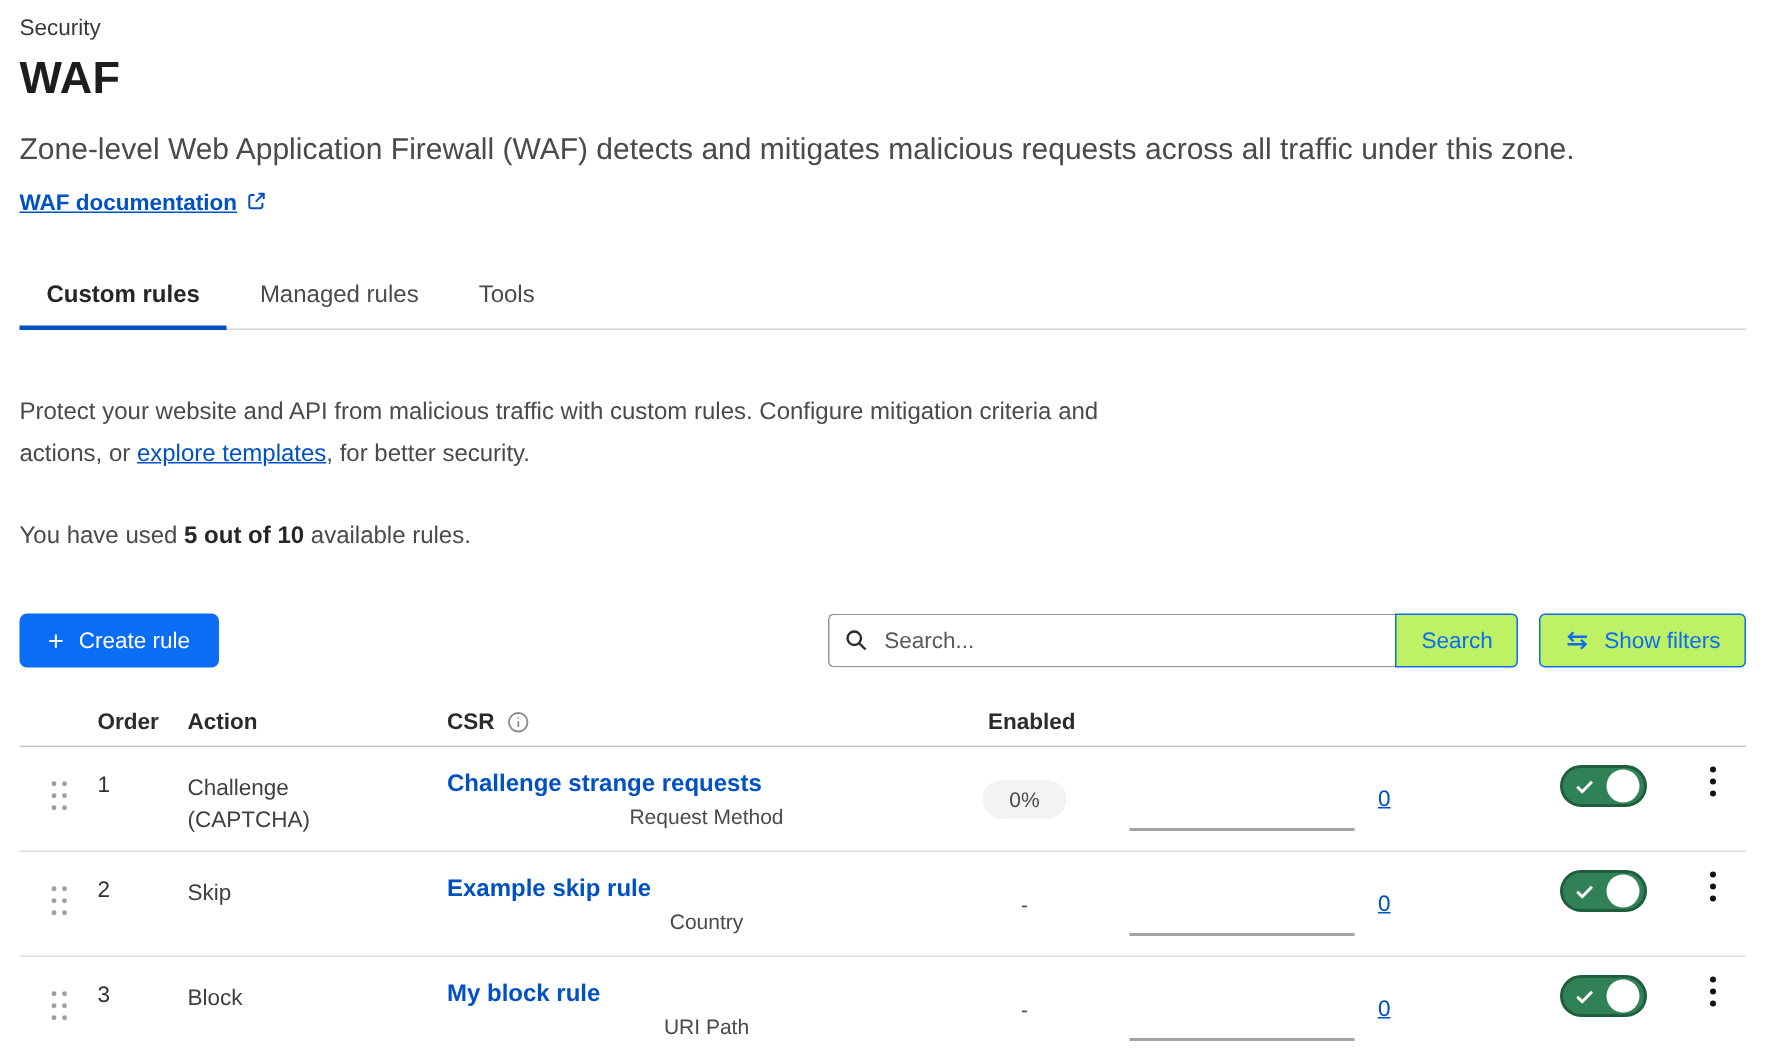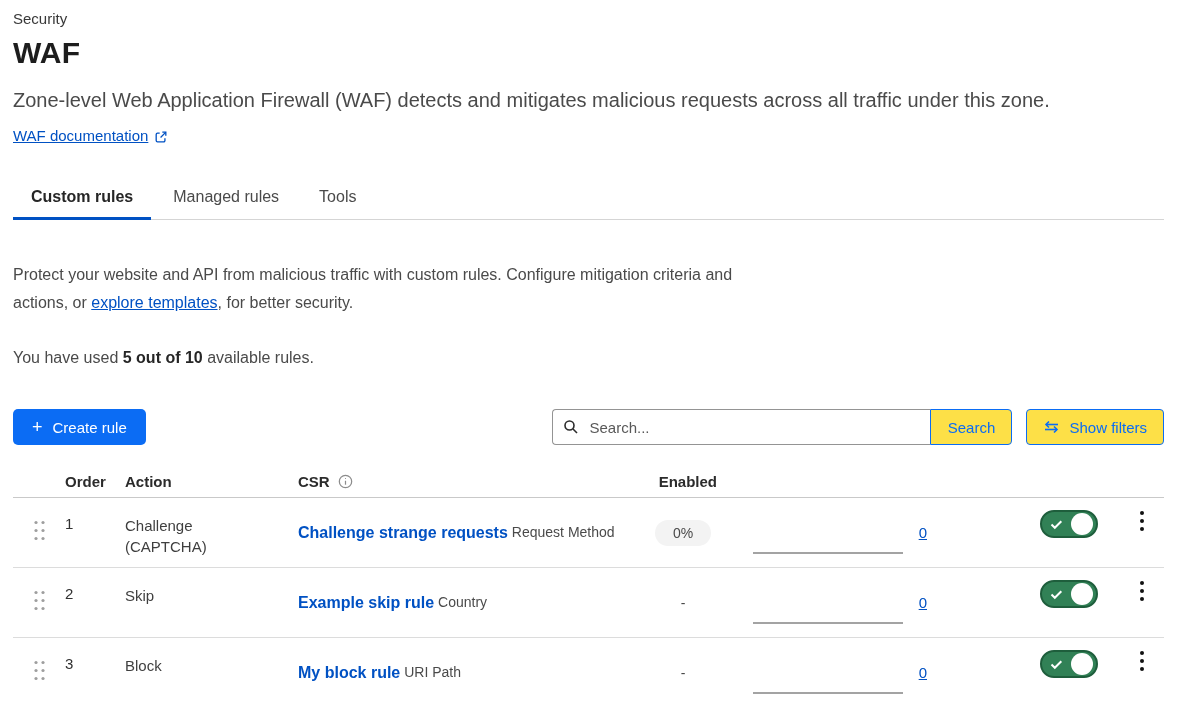--- a/index.html
+++ b/index.html
@@ -16,21 +16,21 @@
     width:1177px;height:707px;overflow:hidden;
     background:#fff;color:var(--text-dark);
     font-family:"Liberation Sans","DejaVu Sans",sans-serif;
   }
   .page{padding:10px 13px 11px 13px;}
 
   
   .breadcrumb{font-size:15px;color:#383838;}
   .page-title{font-size:30px;font-weight:700;color:#1d1d1d;margin-top:9px;letter-spacing:.2px;}
   .description{font-size:20px;color:var(--text-body);margin-top:19px;}
-  .doc-link-row{margin-top:15px;display:flex;align-items:flex-end;gap:6px;}
+  .doc-link-row{margin-top:15px;display:flex;align-items:flex-start;gap:6px;font-weight:bold;}
   a.link{color:var(--link);text-decoration:underline;cursor:pointer;}
   .doc-link-row a{font-size:15px;}
   .ext-icon{display:inline-flex;color:var(--link);}
 
   
   .tabs{margin-top:36px;display:flex;gap:4px;border-bottom:1px solid #d5d5d5;}
   .tab{position:relative;padding:8px 18px 13px 18px;font-size:16px;color:var(--text-body);cursor:pointer;white-space:nowrap;}
   .tab.active{color:#262626;font-weight:700;}
   .tab.active::after{content:"";position:absolute;left:0;right:0;bottom:-1px;height:3px;background:var(--link);}
 
@@ -52,40 +52,40 @@
   .search-box{position:relative;}
   .search-box input{
     width:378px;height:36px;border:1px solid #949494;border-right:none;
     border-radius:4px 0 0 4px;padding:0 10px 0 36px;font-size:15px;color:#333;
     font-family:inherit;outline:none;
   }
   .search-box input::placeholder{color:#595959;}
   .search-icon{position:absolute;left:11px;top:10px;color:#2b2b2b;}
   .btn-outline{
     display:flex;align-items:center;gap:9px;height:36px;padding:0 16px;
-    background:#fde047;border:1px solid var(--blue);border-radius:4px;
+    background:#bef264;border:1px solid var(--blue);border-radius:4px;
     color:var(--blue);font-size:15px;cursor:pointer;font-family:inherit;
   }
   .btn-search{border-radius:0 4px 4px 0;width:82px;justify-content:center;}
 
   
   .table{margin-top:0;}
   .trow{
     display:grid;
     grid-template-columns:52px 60px 173px 1fr 95px 240px 140px 45px;
     align-items:center;border-bottom:1px solid var(--row-border);
   }
   .thead{height:53px;align-items:end;padding-bottom:7px;border-bottom:1px solid #c9c9c9;font-size:15px;font-weight:700;color:#2b2b2b;}
   .th{display:flex;align-items:center;gap:8px;}
   .th.right{justify-content:flex-end;padding-right:22px;}
   .tbody .trow{height:70px;}
   .cell-handle{display:flex;justify-content:center;color:#9e9e9e;cursor:grab;}
   .cell-order,.cell-action{align-self:start;padding-top:17px;font-size:15px;color:#313131;}
   .cell-action .txt{display:inline-block;max-width:96px;line-height:21px;color:#3f3f3f;}
-  .cell-name{display:flex;flex-direction:row;gap:4px;}
+  .cell-name{display:flex;flex-direction:column;gap:4px;}
   .rule-name{font-size:16px;font-weight:700;color:var(--link);text-decoration:none;cursor:pointer;}
   .rule-field{font-size:14px;color:#4a4a4a;text-align:center;}
   .cell-csr{display:flex;}
   .csr-box{width:78px;display:flex;justify-content:center;font-size:14px;color:#4a4a4a;}
   .csr-box .val{padding:5px 0;}
   .csr-box .val.badge{background:#f3f3f3;border-radius:13px;padding:5px 18px;}
   .cell-activity{display:flex;align-items:center;gap:16px;padding:0 52px 0 14px;height:100%;}
   .sparkline{flex:1;height:2px;background:#a3a3a3;align-self:flex-end;margin-bottom:13px;}
   .activity-link{font-size:15px;color:var(--link);text-decoration:underline;cursor:pointer;}
   .cell-enabled{display:flex;justify-content:flex-end;padding-right:21px;align-self:start;margin-top:12px;}

